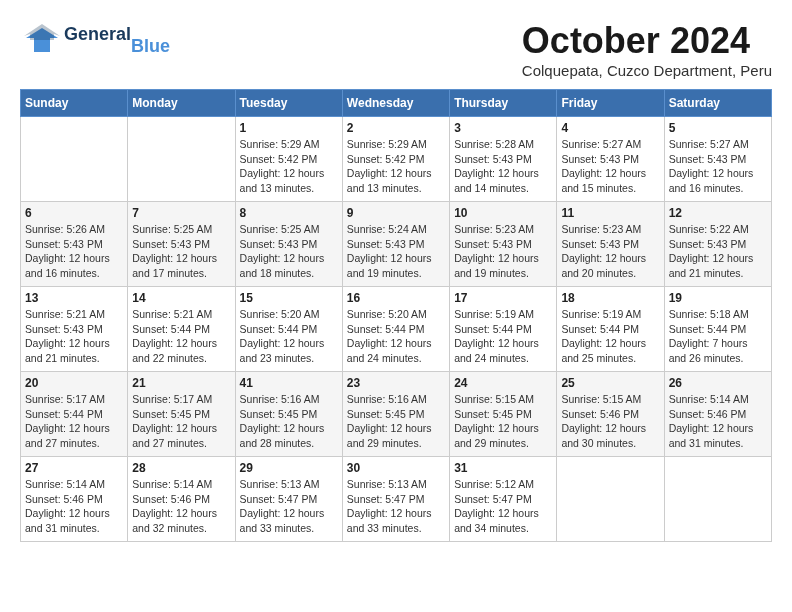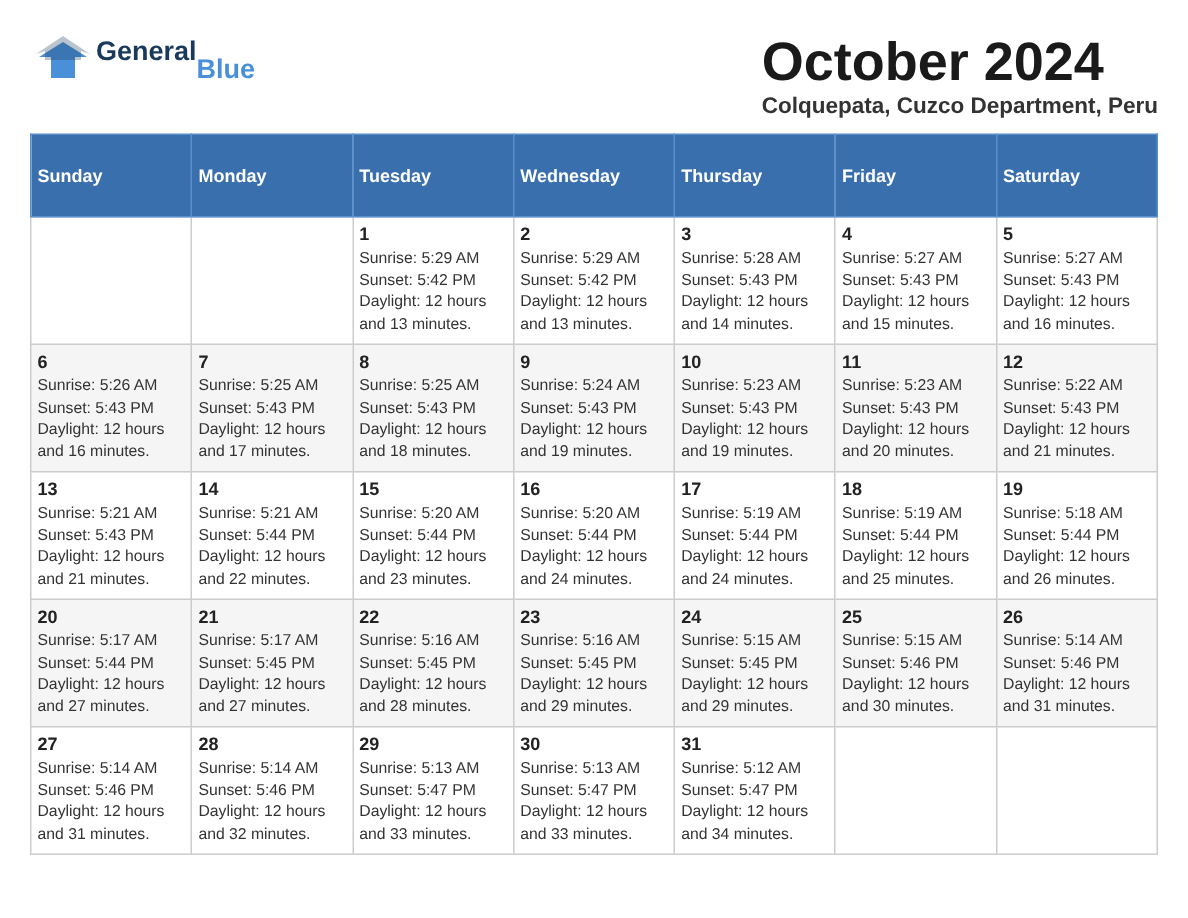--- a/index.html
+++ b/index.html
@@ -20,31 +20,31 @@
       text-align: left;
     }
     .month-title {
       font-size: 36px;
       font-weight: bold;
       color: #1a1a1a;
     }
     .subtitle {
       font-size: 15px;
       color: #333;
-      font-weight: bold;
+      font-weight: normal;
     }
     .calendar {
       width: 100%;
       border-collapse: collapse;
       font-size: 11px;
     }
     .calendar th {
       background: #3a6fad;
       color: #fff;
-      padding: 20px 4px;
+      padding: 6px 4px;
       text-align: left;
       font-size: 12px;
       border: 1px solid #5a8fcd;
     }
     .calendar td {
       border: 1px solid #ccc;
       vertical-align: top;
       padding: 4px;
       height: 85px;
       width: calc(100%/7);
@@ -240,38 +240,38 @@
         <td>
           <span class="day-number">18</span>
           <span class="day-info">Sunrise: 5:19 AM</span><br>
           <span class="day-info">Sunset: 5:44 PM</span><br>
           <span class="day-info">Daylight: 12 hours and 25 minutes.</span>
         </td>
         <td>
           <span class="day-number">19</span>
           <span class="day-info">Sunrise: 5:18 AM</span><br>
           <span class="day-info">Sunset: 5:44 PM</span><br>
-          <span class="day-info">Daylight: 12 hours and 26 minutes.</span>
+          <span class="day-info">Daylight: 7 hours and 26 minutes.</span>
         </td>
       </tr>
       <tr>
         <td>
           <span class="day-number">20</span>
           <span class="day-info">Sunrise: 5:17 AM</span><br>
           <span class="day-info">Sunset: 5:44 PM</span><br>
           <span class="day-info">Daylight: 12 hours and 27 minutes.</span>
         </td>
         <td>
           <span class="day-number">21</span>
           <span class="day-info">Sunrise: 5:17 AM</span><br>
           <span class="day-info">Sunset: 5:45 PM</span><br>
           <span class="day-info">Daylight: 12 hours and 27 minutes.</span>
         </td>
         <td>
-          <span class="day-number">22</span>
+          <span class="day-number">41</span>
           <span class="day-info">Sunrise: 5:16 AM</span><br>
           <span class="day-info">Sunset: 5:45 PM</span><br>
           <span class="day-info">Daylight: 12 hours and 28 minutes.</span>
         </td>
         <td>
           <span class="day-number">23</span>
           <span class="day-info">Sunrise: 5:16 AM</span><br>
           <span class="day-info">Sunset: 5:45 PM</span><br>
           <span class="day-info">Daylight: 12 hours and 29 minutes.</span>
         </td>

